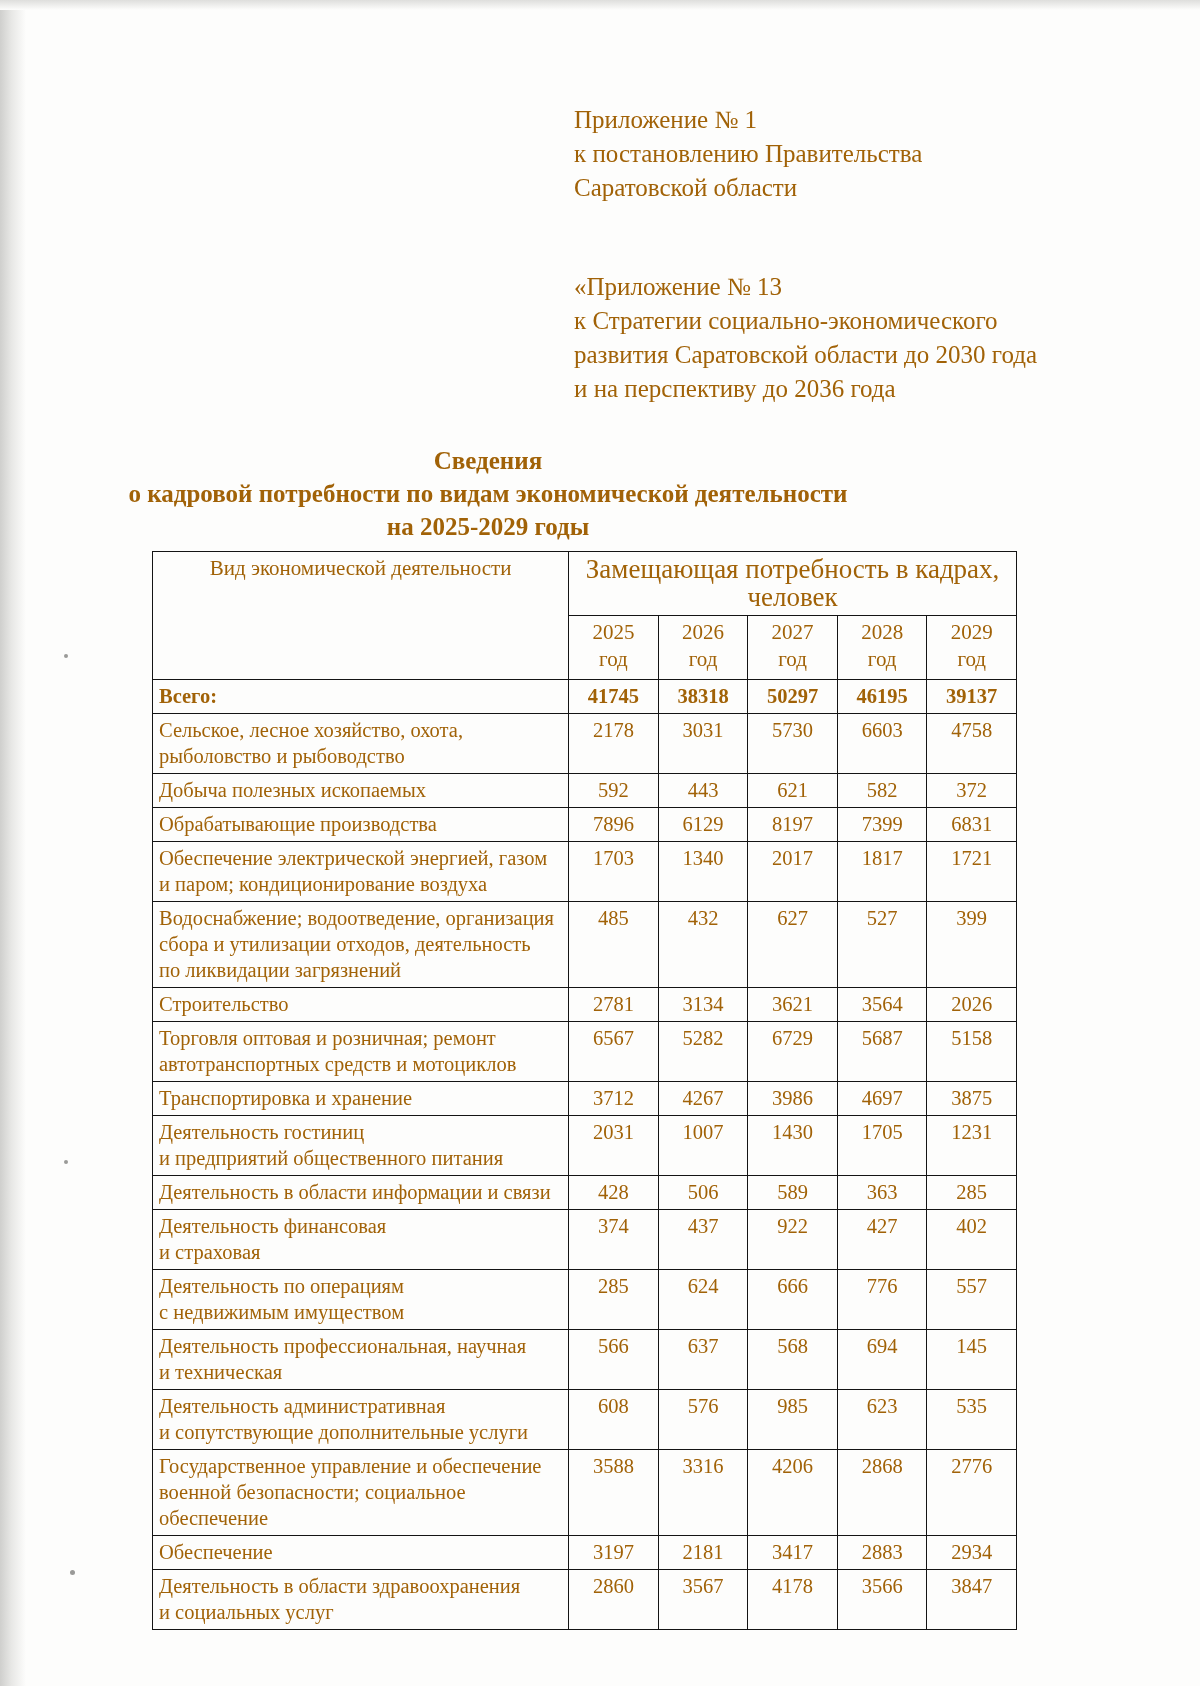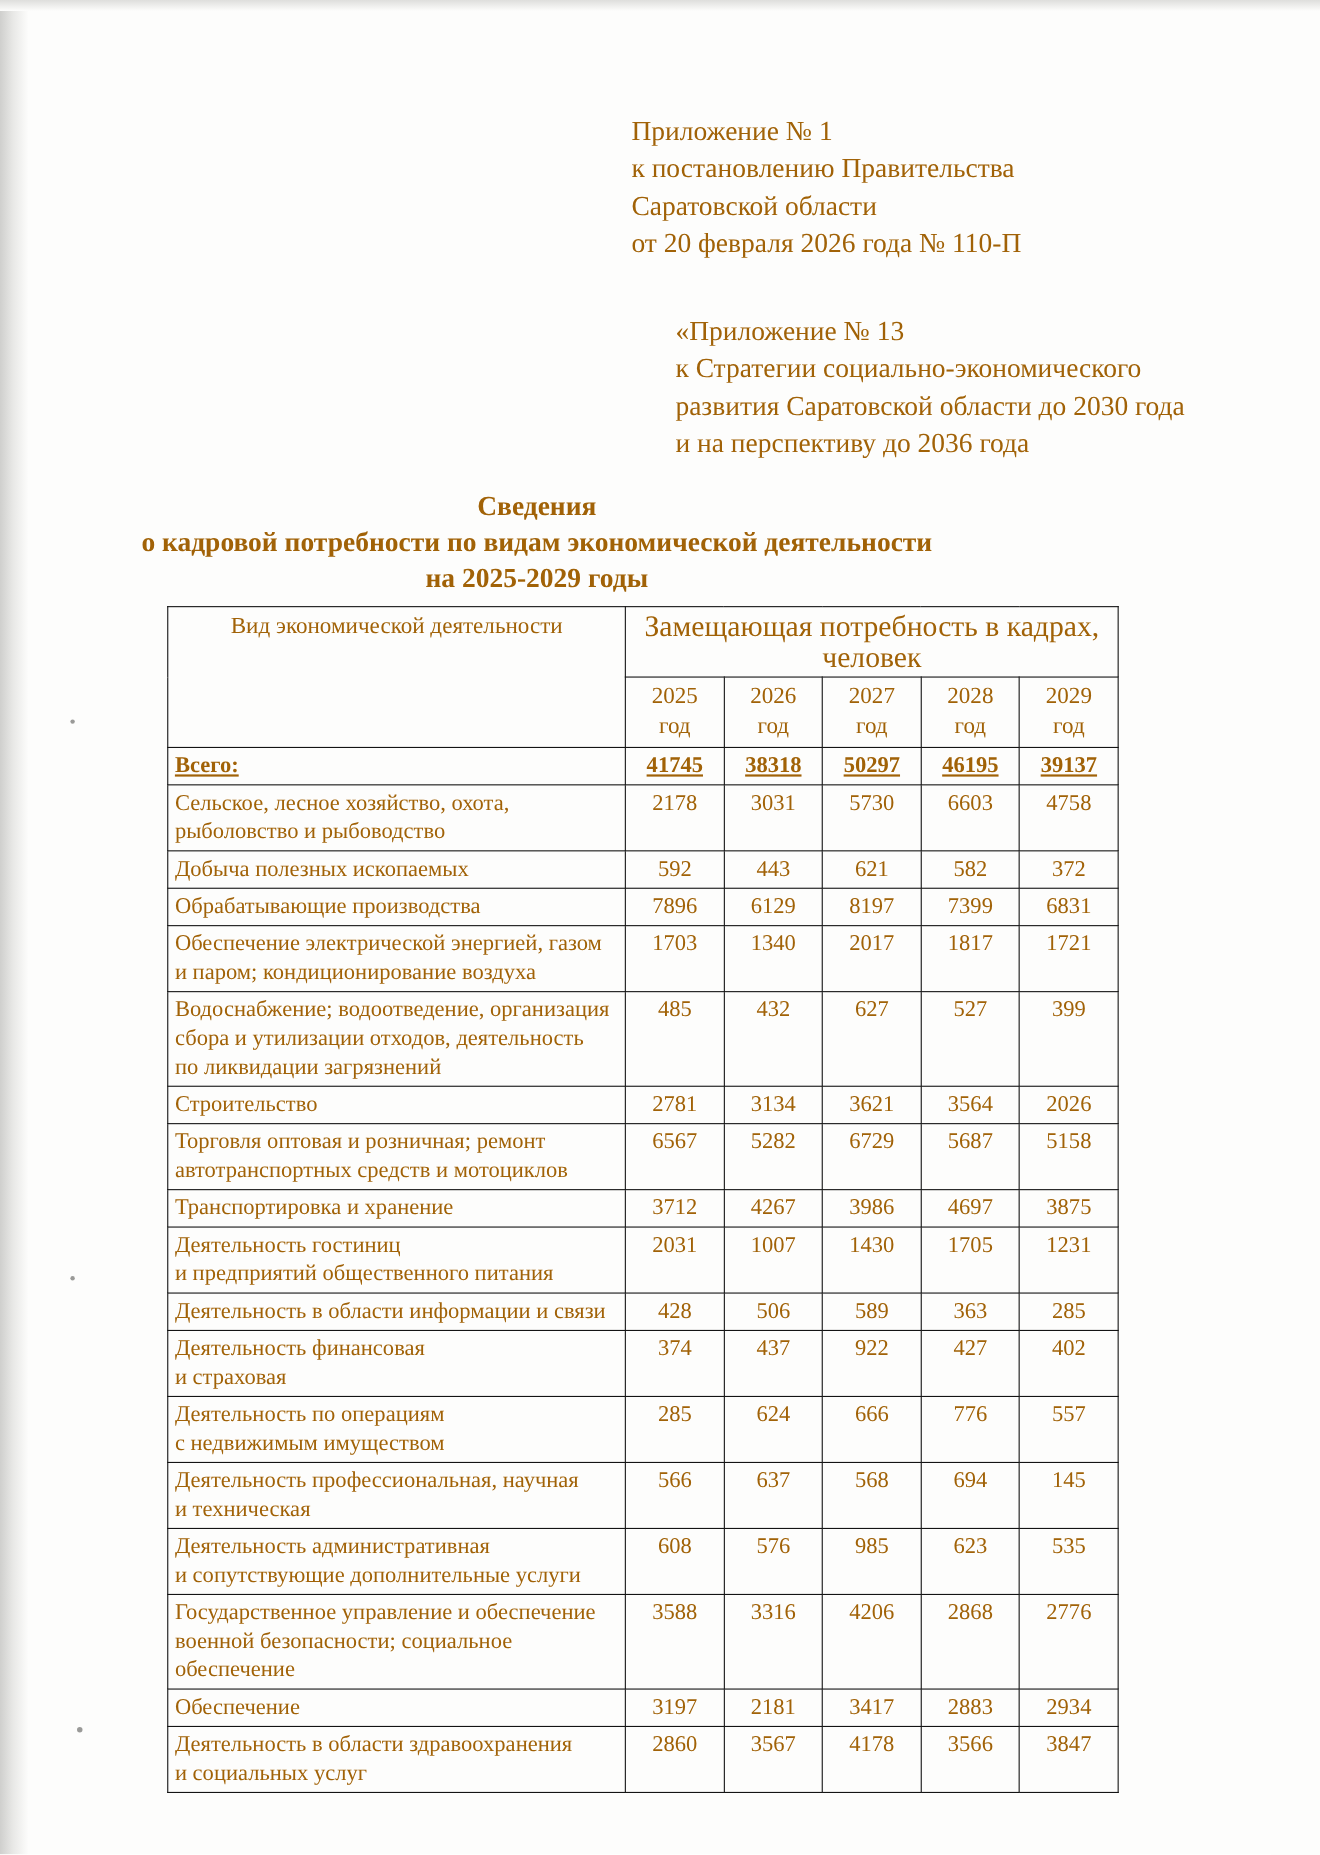--- a/index.html
+++ b/index.html
@@ -43,21 +43,21 @@
   
   .hdr-block {
     position: absolute;
     left: 574px;
     font-size: 25px;
     line-height: 34px;
     white-space: nowrap;
   }
   .hdr-block .line { display: block; }
   #appendix-ref { top: 103px; }
-  #strategy-ref { top: 285px; margin-left: 40px; }
+  #strategy-ref { top: 270px; }
 
   
   .title-wrap {
     position: absolute;
     left: 0;
     top: 444px;
     width: 976px;
     text-align: center;
     font-weight: bold;
     font-size: 25px;
@@ -109,40 +109,38 @@
     text-align: left;
     width: 452px;
   }
   td.num {
     text-align: center;
     width: 82px;
     white-space: nowrap;
   }
   tr.total td {
     font-weight: bold;
-    text-decoration: underline;
   }
   .nm-line { display: block; }
 </style>
 </head>
 <body>
 
 <div class="page">
 
   <div class="scan-edge-left"></div>
   <div class="scan-edge-top"></div>
   <div class="scan-mark m1"></div>
   <div class="scan-mark m2"></div>
   <div class="scan-mark m3"></div>
 
   <div class="hdr-block" id="appendix-ref">
     <span class="line">Приложение № 1</span>
     <span class="line">к постановлению Правительства</span>
     <span class="line">Саратовской области</span>
-    <span class="line">от 20 февраля 2026 года № 110-П</span>
   </div>
 
   <div class="hdr-block" id="strategy-ref">
     <span class="line">«Приложение № 13</span>
     <span class="line">к Стратегии социально-экономического</span>
     <span class="line">развития Саратовской области до 2030 года</span>
     <span class="line">и на перспективу до 2036 года</span>
   </div>
 
   <div class="title-wrap">

